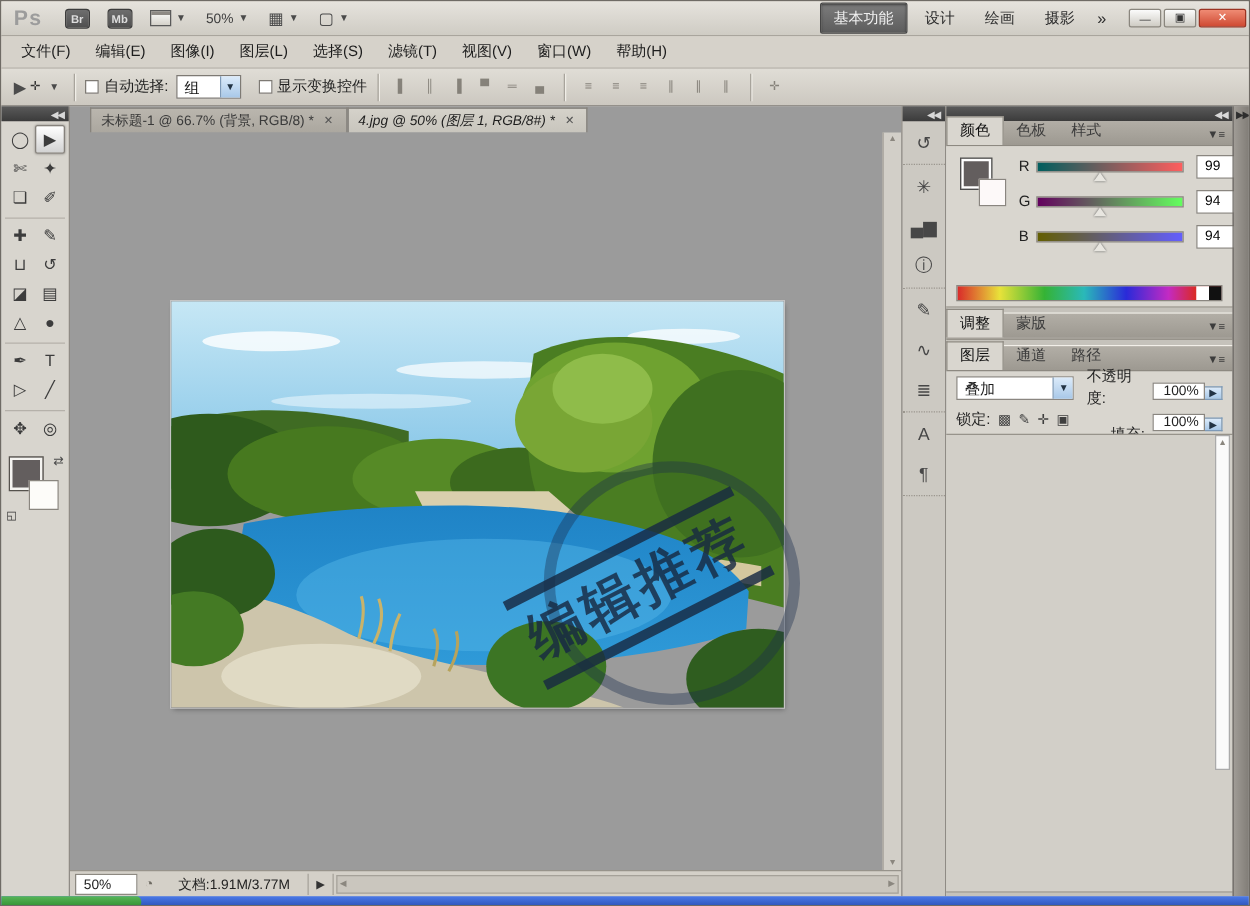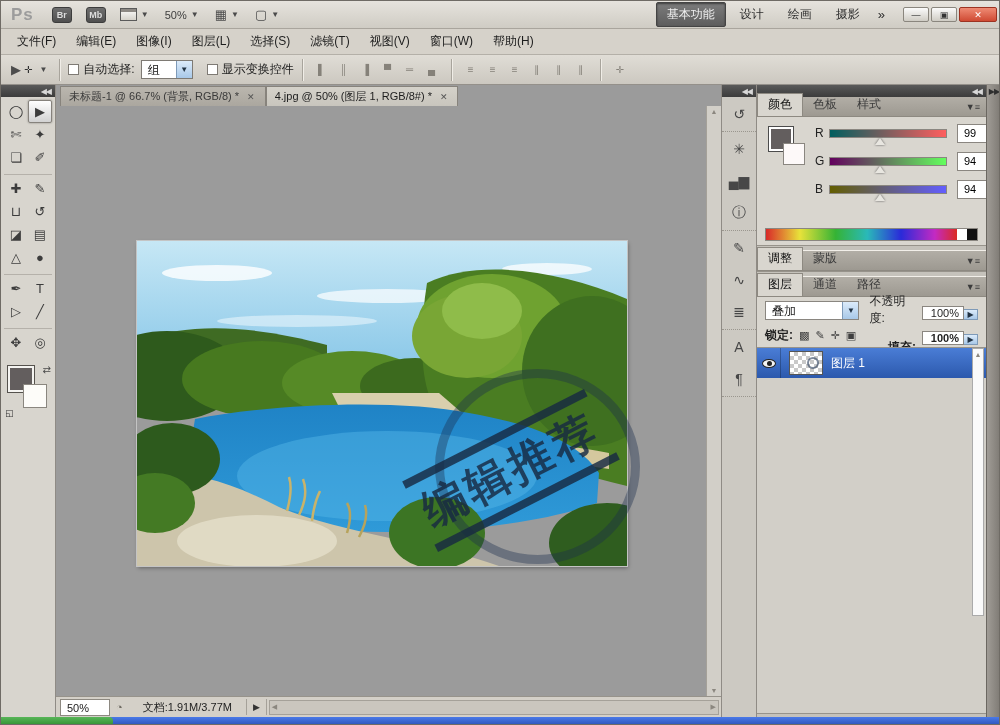--- a/index.html
+++ b/index.html
@@ -50,25 +50,25 @@
   .tool.sel{background:linear-gradient(#ffffff,#d2d2d2);border:1px solid #86827c;border-radius:2px;box-shadow:0 0 2px rgba(0,0,0,.4);}
   .toolsep{grid-column:span 2;height:6px;border-bottom:1px solid #b5b1aa;margin-bottom:2px;}
   #swatches{position:relative;height:58px;margin-top:8px;}
   #fgswatch{position:absolute;left:7px;top:4px;width:26px;height:26px;background:#635e5e;border:2px solid #f5f4f1;outline:1px solid #55524d;}
   #bgswatch{position:absolute;left:22px;top:22px;width:24px;height:24px;background:#fdfcf9;border:1px solid #8a867f;}
   #swapswatch{position:absolute;right:4px;top:2px;font-size:10px;color:#4a4a4a;}
   #miniswatch{position:absolute;left:4px;bottom:2px;font-size:9px;color:#333;}
 
   
   #docarea{left:55px;top:0;width:665px;height:632px;}
-  #tabbar{position:absolute;left:4px;top:0;right:0;height:21px;display:flex;align-items:flex-end;}
+  #tabbar{position:absolute;left:16px;top:0;right:0;height:21px;display:flex;align-items:flex-end;}
   .doctab{display:flex;align-items:center;gap:6px;height:20px;padding:0 8px;font-size:11px;border:1px solid #87837c;border-bottom:none;}
   .doctab .x{font-size:9px;color:#555;border:1px solid transparent;padding:0 1px;}
   .doctab.inactive{background:linear-gradient(#bab6ae,#aba79f);color:#3a3a3a;}
-  .doctab.active{background:linear-gradient(#d5d2ca,#c8c5bd);color:#1d1d1d;}
+  .doctab.active{background:linear-gradient(#d5d2ca,#c8c5bd);color:#1d1d1d;font-style:italic;}
   #canvas{position:absolute;left:0;top:21px;width:650px;height:590px;background:#9b9b9b;overflow:hidden;}
   #photo{position:absolute;left:81px;top:135px;width:490px;height:325px;box-shadow:0 0 0 1px #c4c4c4,1px 2px 4px rgba(0,0,0,.35);}
   #wm-ring{position:absolute;left:298px;top:128px;width:205px;height:195px;border:9px solid rgba(25,45,75,.38);border-radius:50%;}
   #wm-text{position:absolute;left:272px;top:190px;transform:rotate(-27deg);color:rgba(23,42,66,.82);font-size:44px;font-weight:bold;letter-spacing:4px;border-top:8px solid rgba(23,42,66,.82);border-bottom:8px solid rgba(23,42,66,.82);padding:2px 6px;white-space:nowrap;}
   #vscroll{position:absolute;right:0;top:21px;width:15px;height:590px;background:#d2cfc8;border-left:1px solid #a5a199;display:flex;flex-direction:column;justify-content:space-between;align-items:center;padding:2px 0;}
   .scrgl{font-size:7px;color:#8b877f;}
   #statusbar{position:absolute;left:0;top:611px;width:665px;height:21px;background:#d4d0c8;border-top:1px solid #97938b;display:flex;align-items:center;font-size:11px;color:#222;}
   #zoomfield{width:50px;height:17px;background:#fff;border:1px solid #8d8981;margin-left:4px;padding:2px 4px 0 6px;}
   #statusicon{margin:0 6px;color:#6e6a62;font-size:11px;}
   #docinfo{flex:0 0 auto;padding:0 14px;}
@@ -97,21 +97,21 @@
   #spectrum{position:absolute;left:8px;bottom:4px;right:8px;height:13px;border:1px solid #8a8680;background:linear-gradient(to right,#d92a2a,#e8e23a 16%,#35b335 33%,#2ab9b9 48%,#2a2ad9 64%,#c32ac3 80%,#d92a2a 90%,#d92a2a 92%);}
   #spectrum::after{content:"";position:absolute;right:0;top:0;bottom:0;width:20px;background:linear-gradient(to right,#fff 0 50%,#111 50% 100%);}
 
   .groove{height:6px;border-top:1px solid #97938b;border-bottom:1px solid #f2efe9;background:#c5c2bb;}
 
   
   .lrow{display:flex;align-items:center;font-size:12px;color:#1f1f1f;padding:0 8px;gap:6px;}
   #blendrow{height:26px;}
   #blendsel{display:flex;border:1px solid #8a8680;background:#fff;height:19px;width:104px;}
   #blendsel .val{flex:1;font-size:12px;padding:1px 6px 0;}
-  #lockrow{height:24px;font-weight:bold;}
+  #lockrow{height:24px;}
   .lockicon{font-size:11px;color:#3f3f3f;}
   .spin{display:flex;align-items:flex-end;height:19px;}
   .spinval{width:42px;background:#fff;border:1px solid #8a8680;font-size:11px;display:flex;align-items:center;justify-content:flex-end;padding-right:4px;}
   .spinbtn{width:14px;background:linear-gradient(#dcebfa,#a8c8e8);border:1px solid #7e9ab8;border-left:none;color:#234;font-size:8px;display:flex;align-items:center;justify-content:center;}
   #layerlist{position:relative;background:#d2cfc8;height:366px;border-top:1px solid #97938b;}
   .layerrow{height:30px;display:flex;align-items:center;}
   .layerrow.sel{background:linear-gradient(#4a7dd6,#2c59ad);color:#fff;}
   .eyecell{width:24px;display:flex;align-items:center;justify-content:center;border-right:1px solid rgba(0,0,0,.25);align-self:stretch;}
   .eye{width:14px;height:9px;border:1px solid #222;border-radius:50%;background:#f4f4f4;position:relative;}
   .eye::after{content:"";position:absolute;left:4px;top:1.5px;width:5px;height:5px;border-radius:50%;background:#222;}
@@ -418,29 +418,20 @@
         <span class="lockicon">✎</span>
         <span class="lockicon">✛</span>
         <span class="lockicon">▣</span>
         <span style="margin-left:auto;margin-top:25px;">填充:</span>
         <span class="spin">
             <span class="spinval">100%</span>
             <span class="spinbtn">▶</span>
           </span>
       </div>
       <div id="layerlist">
-        <div class="layerrow sel">
-          <span class="eyecell">
-              <span class="eye"></span>
-            </span>
-          <span class="lthumb checker">
-              <span class="minir"></span>
-            </span>
-          <span class="lname">图层 1</span>
-        </div>
         <div id="ltrack">
             <span class="scrgl">▲</span>
           </div>
       </div>
       <div class="groove"></div>
       <div style="height:40px;background:#cfccc5;"></div>
     </div>
 
     <div id="collapse" class="abs">▶▶</div>
   </div>

